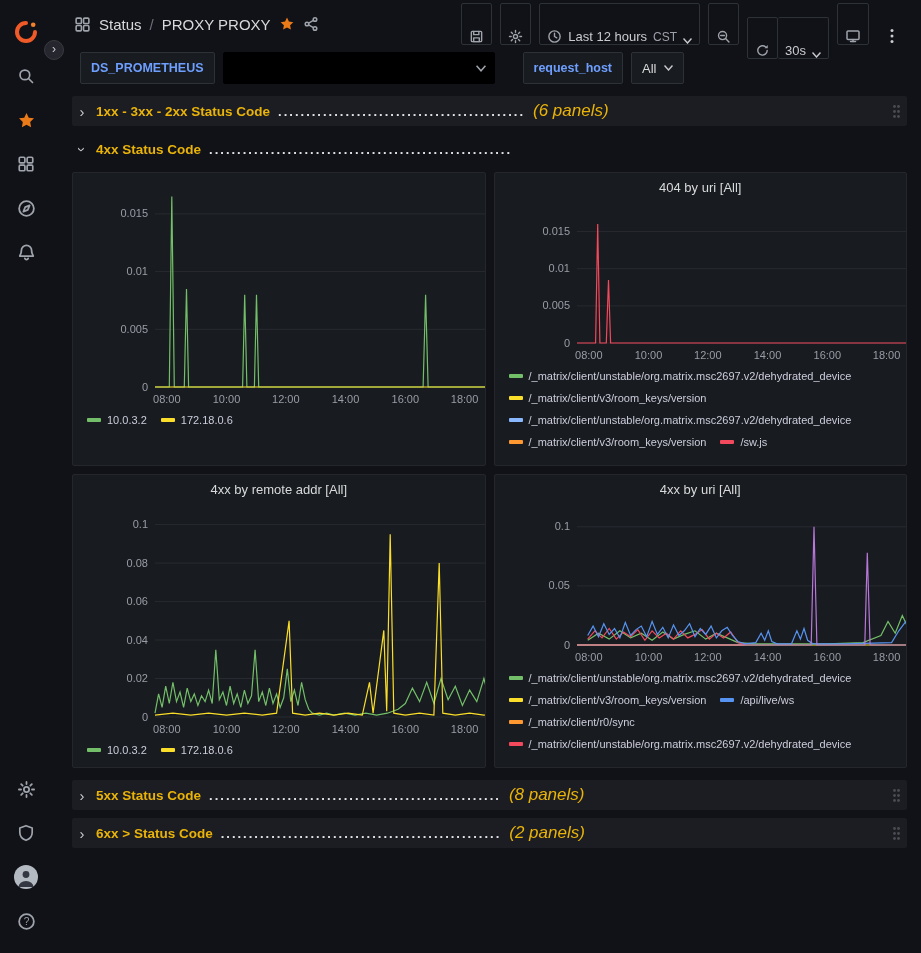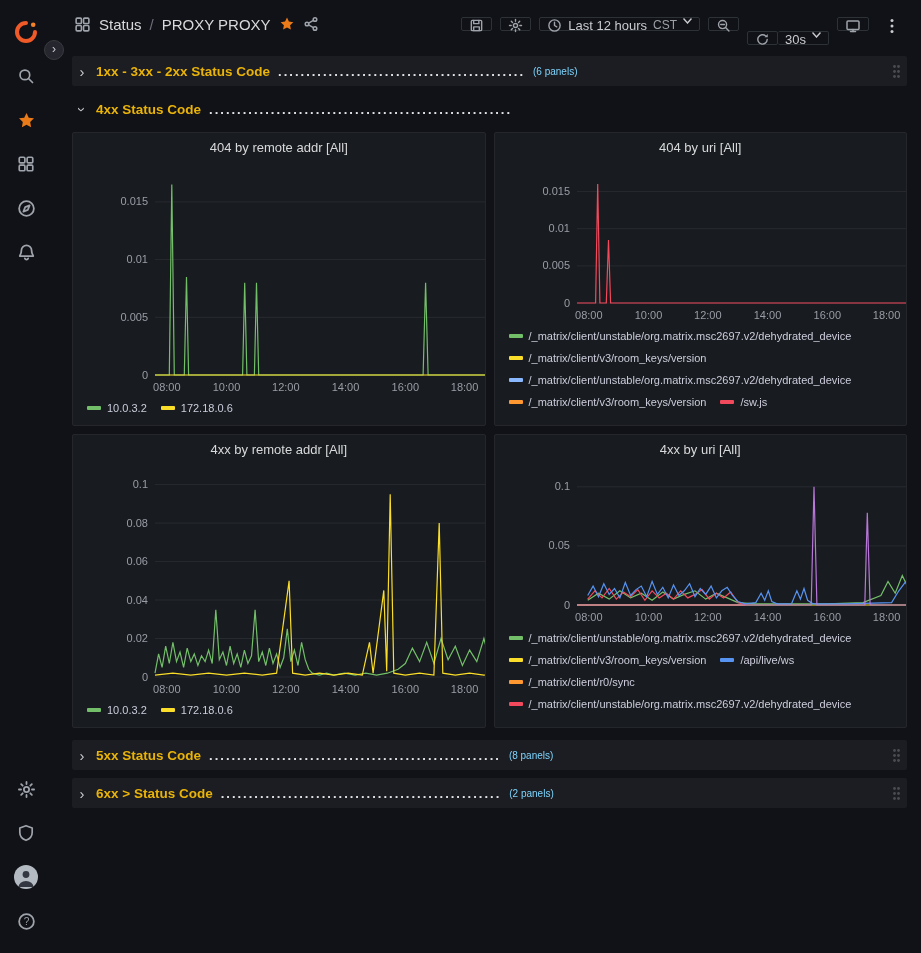--- a/index.html
+++ b/index.html
@@ -20,21 +20,21 @@
 
   
   .main { flex:1; display:flex; flex-direction:column; min-width:0; }
 
   .topnav { height:48px; display:flex; align-items:center; justify-content:space-between;
     padding:0 14px 0 22px; }
   .crumb { display:flex; align-items:center; gap:8px; font-size:15px; }
   .crumb .sep { color:#6c707a; }
   .crumb-link { cursor:pointer; }
   .nav-right { display:flex; align-items:center; gap:8px; }
-  .btn { height:14px; min-width:30px; display:flex; align-items:flex-start; justify-content:center;
+  .btn { height:42px; min-width:30px; display:flex; align-items:flex-end; justify-content:center;
     gap:6px; background:#111217; border:1px solid #2c3235; border-radius:2px; color:#c9cbd1;
     font-size:13px; padding:0 7px; cursor:pointer; white-space:nowrap; }
   .btn.noborder { border-color:transparent; }
   .btn-group { display:flex;margin-top:28px; }
   .btn-group .btn + .btn { border-left:none; }
   .tz { color:#9da0a8; font-size:12px; }
 
   
   .varrow { height:40px; display:flex; align-items:center; gap:8px; padding:0 14px 0 28px; }
   .varbox { height:32px; display:flex; align-items:center; padding:0 10px; background:#181b1f;
@@ -48,21 +48,21 @@
   
   .dash { flex:1; padding:8px 14px 0 20px; overflow:hidden; }
   .row-header { height:30px; display:flex; align-items:center; gap:8px; padding:0 6px 0 4px;
     cursor:pointer; margin-bottom:8px; border-radius:2px; }
   .row-header.collapsed { background:#1b1d22; }
   .chev { color:#c9cbd1; font-size:15px; width:12px; text-align:center; display:inline-block; }
   .chev.down { transform:rotate(90deg); }
   .row-title { font-size:13.5px; font-weight:700; color:#eab308; white-space:nowrap; }
   .row-dots { font-size:13px; font-weight:700; color:#e3e4e8; letter-spacing:2px; overflow:hidden;
     white-space:nowrap; }
-  .row-count { font-size:10px; color:#7dd3fc; white-space:nowrap; }
+  .row-count { font-size:17px; font-style:italic; color:#eab308; white-space:nowrap; }
   .drag { margin-left:auto; opacity:0.8; cursor:grab; display:flex; align-items:center; }
 
   .panel-grid { display:grid; grid-template-columns:1fr 1fr; gap:8px; margin-bottom:12px; }
   .panel { background:#181b1f; border:1px solid #25262b; border-radius:2px; height:294px;
     overflow:hidden; display:flex; flex-direction:column; }
   .panel-title { height:28px; display:flex; align-items:center; justify-content:center;
     font-size:13px; font-weight:500; color:#d8d9da; cursor:pointer; }
   .chart { width:100%;padding-left:40px; }
   .chart svg { display:block; }
   .legend { padding:0 8px 4px 14px; overflow:hidden; }
@@ -226,20 +226,37 @@
         <div class="btn noborder">
           <svg width="4" height="16" viewBox="0 0 4 16">
             <circle cx="2" cy="2.5" r="1.5" fill="#c9cbd1"></circle>
             <circle cx="2" cy="8" r="1.5" fill="#c9cbd1"></circle>
             <circle cx="2" cy="13.5" r="1.5" fill="#c9cbd1"></circle>
           </svg>
         </div>
       </div>
     </div>
 
+    <div class="varrow">
+      <div class="varbox linklabel">DS_PROMETHEUS</div>
+      <div class="blackselect">
+        <span></span>
+        <svg width="10" height="7" viewBox="0 0 9 6">
+          <path d="M0.5 0.5 L4.5 5 L8.5 0.5" stroke="#9fa3ab" stroke-width="1.4" fill="none"></path>
+        </svg>
+      </div>
+      <div class="vargap"></div>
+      <div class="varbox linklabel">request_host</div>
+      <div class="varbox allbox">
+        <span>All</span>
+        <svg width="9" height="6" viewBox="0 0 9 6">
+          <path d="M0.5 0.5 L4.5 5 L8.5 0.5" stroke="#c9cbd1" stroke-width="1.4" fill="none"></path>
+        </svg>
+      </div>
+    </div>
 
     <div class="dash">
 
       <div class="row-header collapsed">
         <span class="chev">›</span>
         <span class="row-title">1xx - 3xx - 2xx Status Code</span>
         <span class="row-dots">............................................</span>
         <span class="row-count">(6 panels)</span>
         <span class="drag">
           <svg width="9" height="15" viewBox="0 0 9 15">
@@ -254,21 +271,20 @@
       </div>
 
       <div class="row-header">
         <span class="chev down">›</span>
         <span class="row-title">4xx Status Code</span>
         <span class="row-dots">......................................................</span>
       </div>
 
       <div class="panel-grid">
         <div class="panel">
-          <div class="panel-title">404 by remote addr [All]</div>
           <div class="chart">
               <svg viewBox="0 0 411.5 236" width="411.5" height="236">
                 <line x1="42" x2="399.5" y1="40.9" y2="40.9" stroke="rgba(204,204,220,0.09)" stroke-width="1"></line>
                 <text x="35" y="44.4" text-anchor="end" fill="#9a9da6" font-size="11" font-family="Liberation Sans, sans-serif">0.015</text>
                 <line x1="42" x2="399.5" y1="98.6" y2="98.6" stroke="rgba(204,204,220,0.09)" stroke-width="1"></line>
                 <text x="35" y="102.1" text-anchor="end" fill="#9a9da6" font-size="11" font-family="Liberation Sans, sans-serif">0.01</text>
                 <line x1="42" x2="399.5" y1="156.3" y2="156.3" stroke="rgba(204,204,220,0.09)" stroke-width="1"></line>
                 <text x="35" y="159.8" text-anchor="end" fill="#9a9da6" font-size="11" font-family="Liberation Sans, sans-serif">0.005</text>
                 <line x1="42" x2="399.5" y1="214.0" y2="214.0" stroke="rgba(204,204,220,0.09)" stroke-width="1"></line>
                 <text x="35" y="217.5" text-anchor="end" fill="#9a9da6" font-size="11" font-family="Liberation Sans, sans-serif">0</text>

